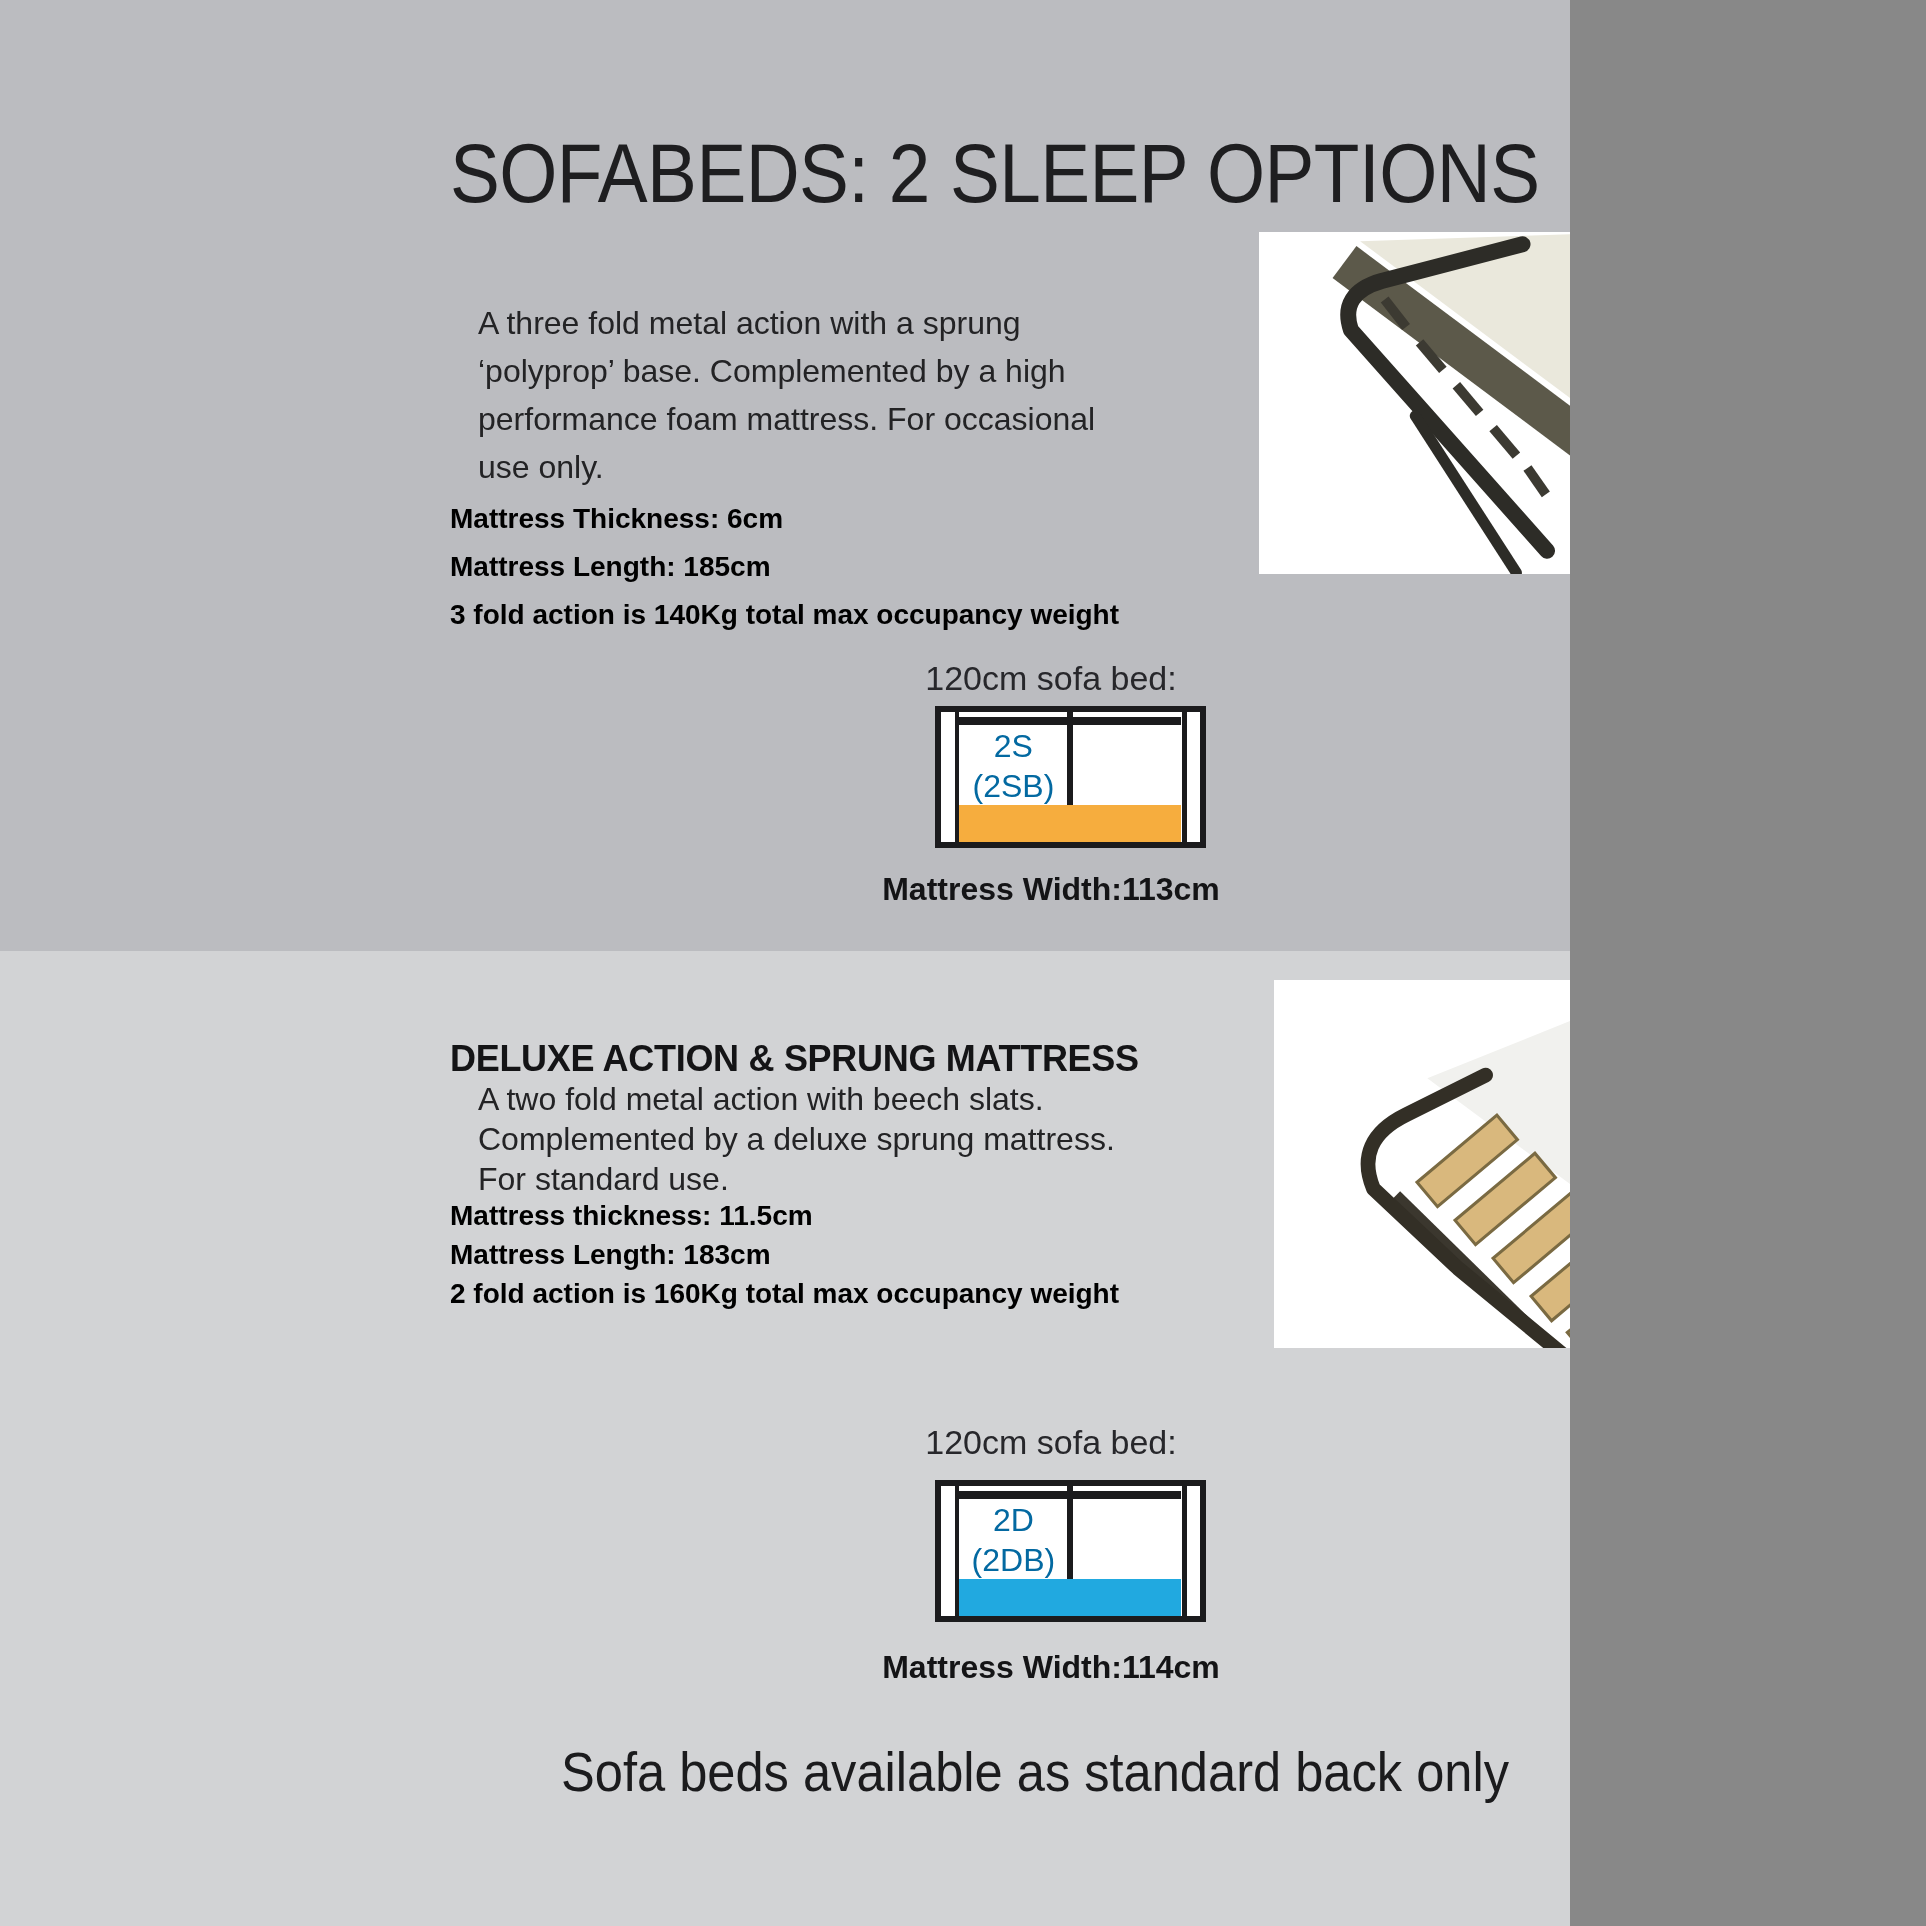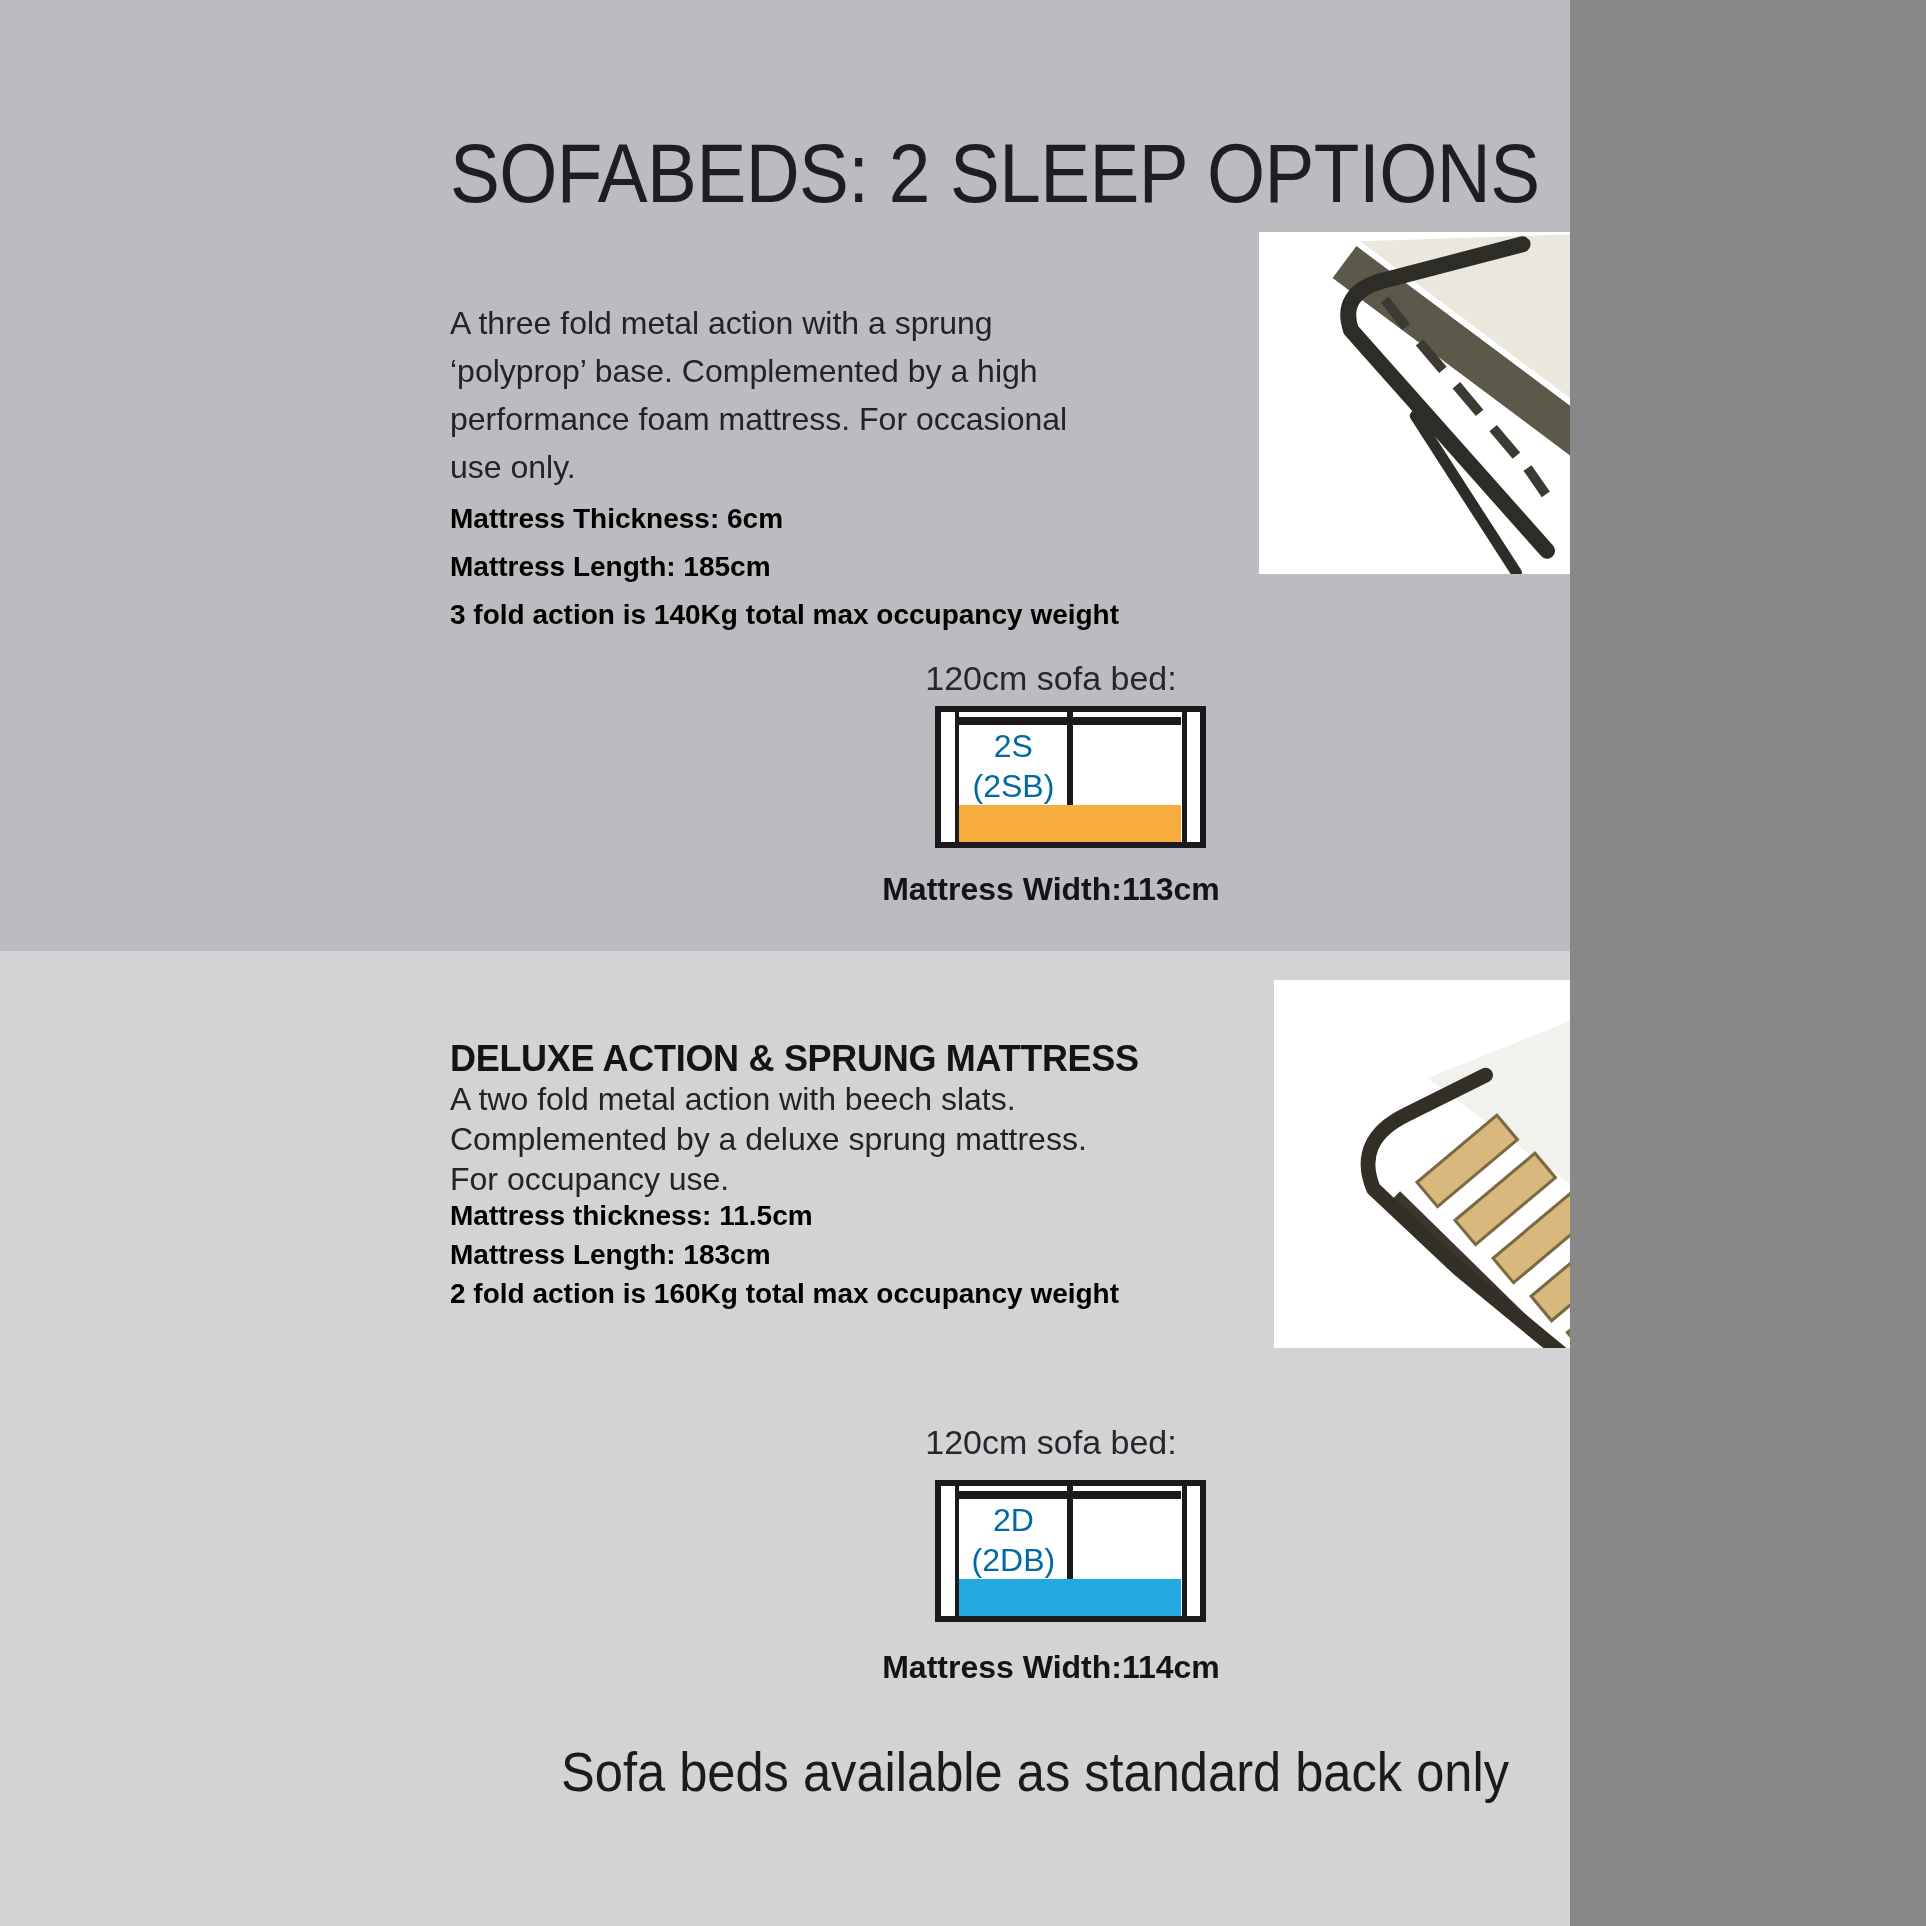--- a/index.html
+++ b/index.html
@@ -16,21 +16,21 @@
   .abs{position:absolute;}
 
   .page-title{
     left:450px;top:126px;width:1348px;
     font-size:83px;letter-spacing:-0.6px;font-weight:400;color:#1e1e20;
     transform:scaleX(0.90);transform-origin:left top;white-space:nowrap;
   }
   .sec-heading{
     font-size:36px;font-weight:700;letter-spacing:-0.3px;white-space:nowrap;color:#141416;
   }
-  .sec-body{font-size:32px;font-weight:400;color:#232325;white-space:nowrap;}
+  .sec-body{font-size:32px;font-weight:400;color:#232325;white-space:nowrap;margin-left:28px;}
   .sec-body.lh1{line-height:48px;}
   .sec-body.lh2{line-height:40px;}
   .sec-specs{font-size:28px;font-weight:700;color:#000000;white-space:nowrap;}
   .sec-specs.lh1{line-height:48px;}
   .sec-specs.lh2{line-height:39px;}
 
   .diagram-label{font-size:34px;font-weight:400;color:#27272b;text-align:center;}
   .width-note{font-size:32px;font-weight:700;color:#141416;text-align:center;}
 
   .sofa-box{
@@ -107,21 +107,21 @@
     </div>
   </div>
 
   <div class="abs width-note" style="left:852px;top:871px;width:398px;">Mattress Width:113cm</div>
 
   <div class="abs sec-heading" style="left:450px;top:1038px;">DELUXE ACTION &amp; SPRUNG MATTRESS</div>
 
   <div class="abs sec-body lh2" style="left:450px;top:1079px;">
     <div>A two fold metal action with beech slats.</div>
     <div>Complemented by a deluxe sprung mattress.</div>
-    <div>For occupancy use.</div>
+    <div>For standard use.</div>
   </div>
 
   <div class="abs sec-specs lh2" style="left:450px;top:1196px;">
     <div>Mattress thickness: 11.5cm</div>
     <div>Mattress Length: 183cm</div>
     <div>2 fold action is 160Kg total max occupancy weight</div>
   </div>
 
   <div class="abs photo" style="left:1274px;top:980px;width:368px;height:368px;">
     <svg viewBox="0 0 600 600">

